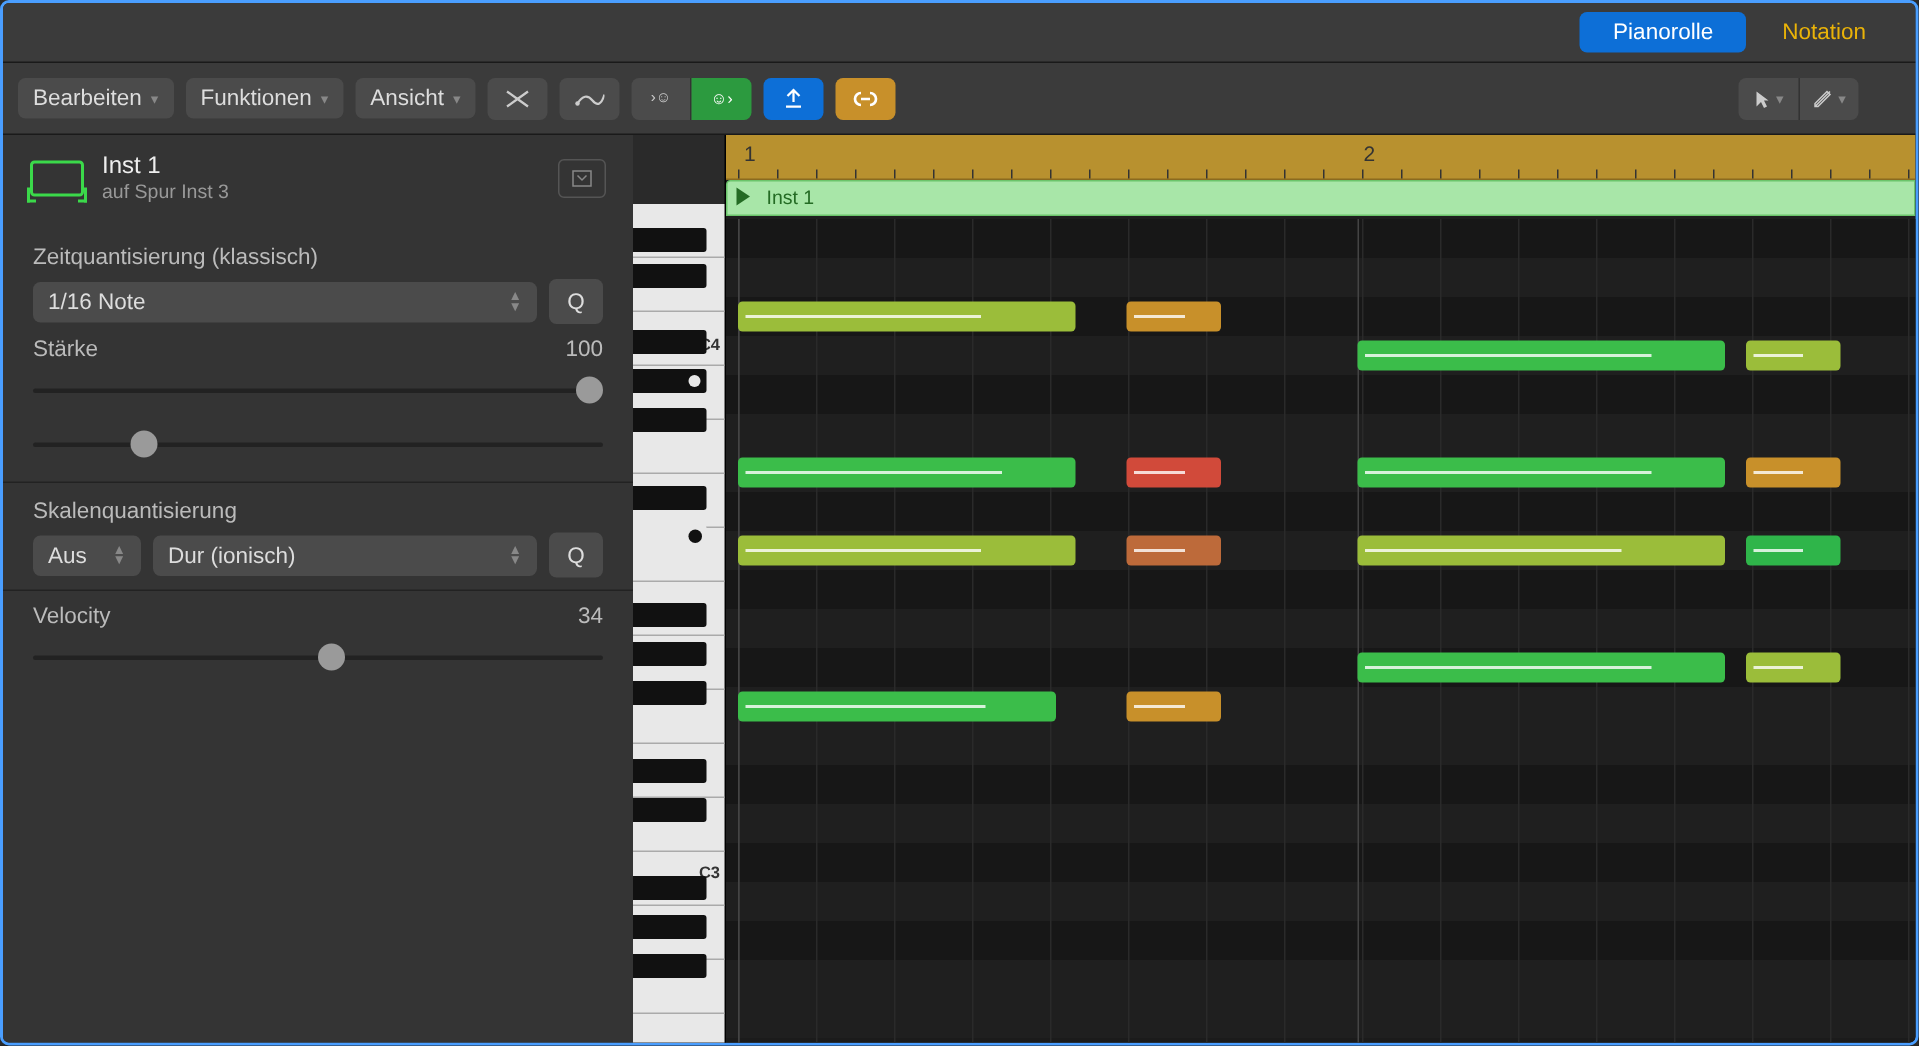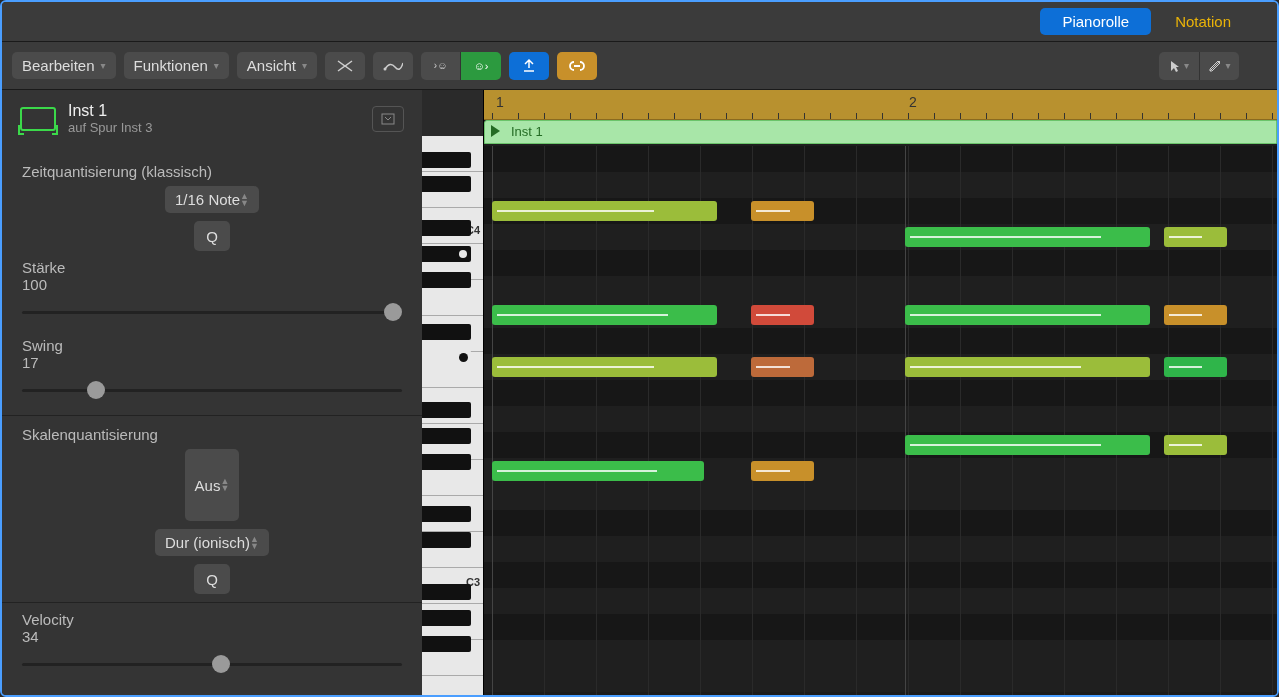--- a/index.html
+++ b/index.html
@@ -1,17 +1,17 @@
 <!DOCTYPE html>
 <html><head>
 <meta charset="utf-8">
 <style>
 * { box-sizing: border-box; margin: 0; padding: 0; font-family: -apple-system, Helvetica, Arial, sans-serif; }
 body { background: #2a2a2a; width: 1279px; height: 697px; overflow: hidden; color: #ccc; border: 2px solid #4a9eff; border-radius: 6px;}
-.tabs { height: 40px; background: #3b3b3b; display: flex; justify-content: flex-end; border-bottom: 1px solid #1a1a1a; padding-right: 23px;}
+.tabs { height: 40px; background: #3b3b3b; display: flex; justify-content: flex-end; border-bottom: 1px solid #1a1a1a; padding-right: 10px;}
 .tab { padding: 4px 22px; font-size: 15px; color: #eab308; border-radius: 5px; margin: 6px 1px; line-height: 20px; cursor:pointer;}
 .tab.active { background: #0d6fd7; color: #fff; }
 .toolbar { height: 48px; background: #3b3b3b; display: flex; align-items: center; padding: 0 10px; gap: 8px; border-bottom: 1px solid #1a1a1a; }
 .menu-btn { background: #4b4b4b; color: #ddd; padding: 5px 10px; border-radius: 5px; font-size: 15px; display: flex; align-items: center; gap: 6px; cursor:pointer;}
 .chev { font-size: 10px; color: #888; }
 .icon-btn { width: 40px; height: 28px; background: #4b4b4b; border-radius: 5px; display:flex; align-items:center; justify-content:center; cursor:pointer; position:relative;}
 .icon-pair { display:flex; }
 .icon-pair .icon-btn:first-child{border-radius:5px 0 0 5px; border-right:1px solid #333;}
 .icon-pair .icon-btn:last-child{border-radius:0 5px 5px 0;}
 .round-active-green { background: #2c9a3f !important; }
@@ -27,24 +27,24 @@
 .inspector { width: 420px; background: #343434; padding: 0; }
 .region-head { display:flex; align-items:center; padding:12px 18px 8px 18px; gap:12px;}
 .inst-icon { width:36px; height:24px; border:2px solid #3bd94a; border-radius:3px; position:relative;}
 .inst-icon::before{content:'';position:absolute;left:-4px;bottom:-6px;width:4px;height:8px;border-left:2px solid #3bd94a;border-bottom:2px solid #3bd94a;}
 .inst-icon::after{content:'';position:absolute;right:-4px;bottom:-6px;width:4px;height:8px;border-right:2px solid #3bd94a;border-bottom:2px solid #3bd94a;}
 .region-title { font-size:16px; color:#eee;}
 .region-sub { font-size:13px; color:#999;}
 .collapse-btn{margin-left:auto; width:32px;height:26px;border:1px solid #555;border-radius:4px;display:flex;align-items:center;justify-content:center;cursor:pointer;}
 .insp-body { padding: 10px 20px; }
 .insp-label { font-size:15px; color:#bbb; margin-top:10px; margin-bottom:6px;}
-.insp-row { display:flex; gap:8px; align-items:center; margin-bottom:8px;flex-direction:column;}
+.insp-row { display:flex; gap:8px; align-items:center; margin-bottom:8px;}
 .select { background:#4b4b4b; color:#ddd; padding:5px 10px; border-radius:5px; font-size:15px; flex:1; display:flex; justify-content:space-between; align-items:center; cursor:pointer;}
 .q-btn { width:36px; height:30px; background:#4b4b4b; border-radius:5px; display:flex; align-items:center; justify-content:center; font-size:15px; color:#ddd; cursor:pointer;}
-.val-row { display:flex; justify-content:space-between; font-size:15px; color:#bbb; margin-top:8px;flex-direction:column;}
+.val-row { display:flex; justify-content:space-between; font-size:15px; color:#bbb; margin-top:8px;}
 .slider { position:relative; height:22px; margin:8px 0 14px 0; }
 .slider-track { position:absolute; top:10px; left:0; right:0; height:3px; background:#222; border-radius:2px;}
 .slider-thumb { position:absolute; top:2px; width:18px; height:18px; background:#9a9a9a; border-radius:50%; cursor:pointer;}
 .divider { height:1px; background:#222; margin:8px -20px;}
 
 .editor { flex:1; display:flex; position:relative; background:#1e1e1e;}
 .piano { width:62px; background:#2a2a2a; position:relative; border-right:1px solid #000;}
 .ruler-area{position:absolute;left:62px;right:0;top:0;height:56px;}
 .ruler-top{height:30px;background:#b8912f;border-bottom:1px solid #8a6a1f;position:relative;}
 .ruler-num{position:absolute;top:4px;color:#333;font-size:14px;font-weight:500;}
@@ -160,24 +160,20 @@
           </div>
         <div class="q-btn">Q</div>
       </div>
       <div class="val-row">
           <span>Stärke</span>
           <span>100</span>
         </div>
       <div class="slider">
           <div class="slider-track"></div>
           <div class="slider-thumb" style="left:calc(100% - 18px)"></div>
-        </div>
-      <div class="val-row">
-          <span>Swing</span>
-          <span>17</span>
         </div>
       <div class="slider">
           <div class="slider-track"></div>
           <div class="slider-thumb" style="left:17%"></div>
         </div>
       <div class="divider"></div>
       <div class="insp-label">Skalenquantisierung</div>
       <div class="insp-row">
         <div class="select" style="flex:0 0 72px">
             <span>Aus</span>

